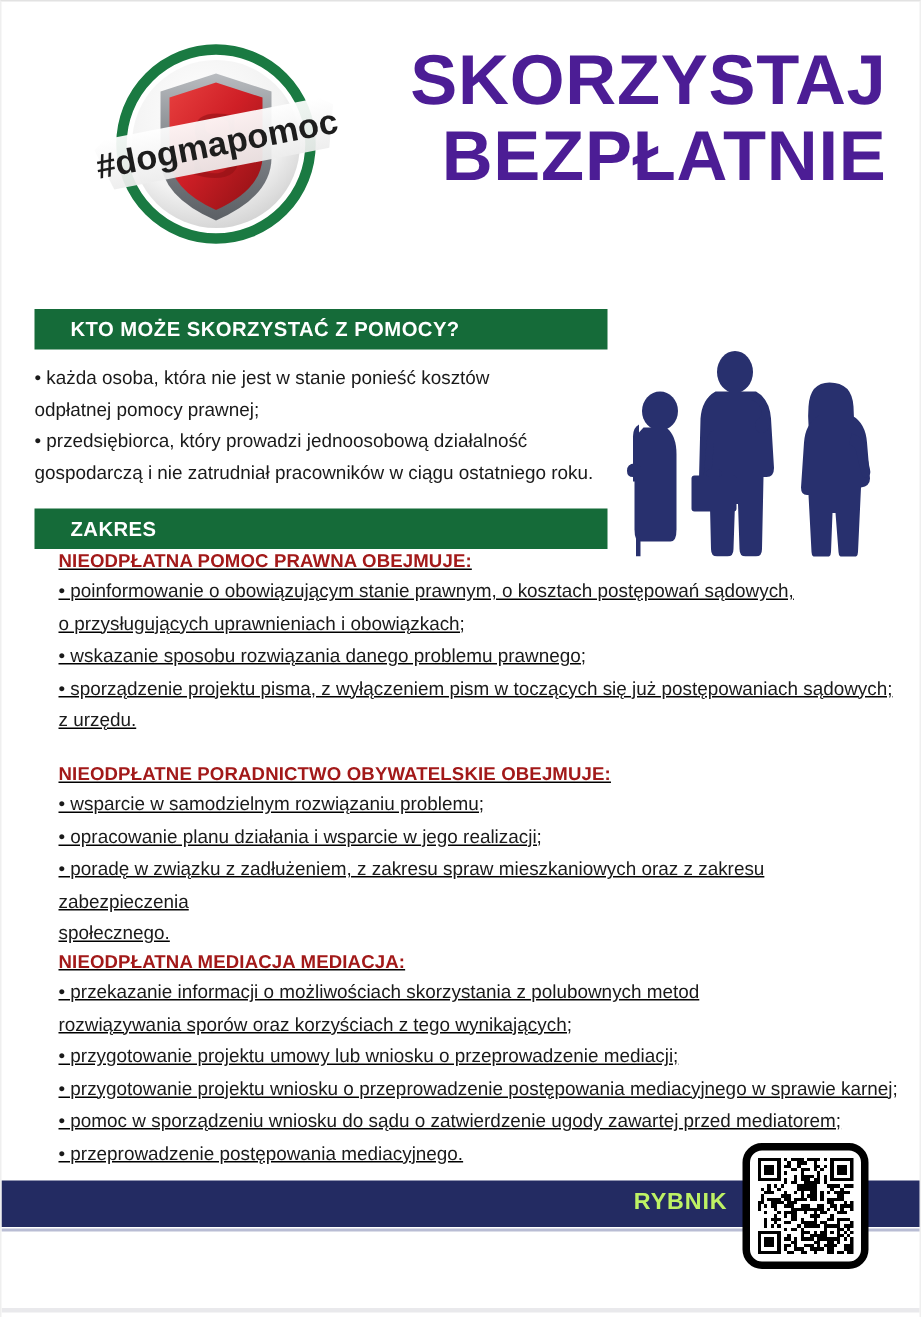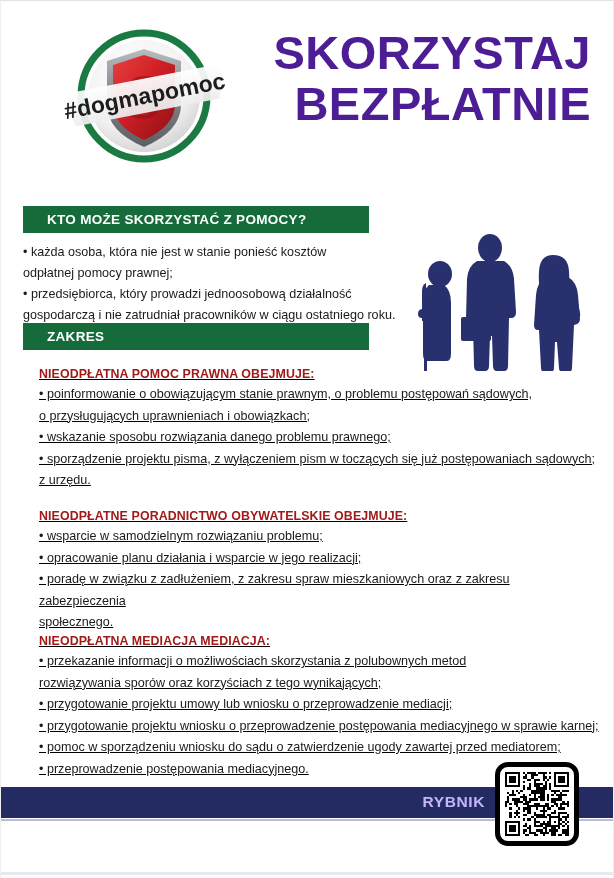--- a/index.html
+++ b/index.html
@@ -68,35 +68,35 @@
   .sect-sym {
     color: #272f6b;
     font-weight: bold;
     margin-right: 3px;
   }
 
   
   .green-bar {
     position: absolute;
     left: 22px;
-    width: 346px;
+    width: 382px;
     height: 27px;
     background: #156b39;
     display: flex;
     align-items: center;
   }
   .green-bar span {
     color: #ffffff;
     font-size: 13.5px;
     font-weight: bold;
     letter-spacing: 0.3px;
     padding-left: 24px;
   }
   #bar-who  { top: 205px; }
-  #bar-scope{ top: 322px; text-align: center; }
+  #bar-scope{ top: 338px; text-align: center; }
 
   
   .who-text {
     position: absolute;
     left: 22px;
     top: 241px;
     width: 380px;
   }
   .who-text p {
     margin: 0;
@@ -143,21 +143,21 @@
     left: 0;
     top: 786px;
     width: 614px;
     height: 31px;
     background: #232b62;
   }
   .footer-bar .city {
     position: absolute;
     right: 130px;
     top: 6px;
-    color: #c4b5fd;
+    color: #bef264;
     font-size: 15.5px;
     font-weight: bold;
     letter-spacing: 0.6px;
   }
   .footer-rule {
     position: absolute;
     left: 0;
     top: 818px;
     width: 614px;
     height: 2px;
@@ -275,21 +275,21 @@
       </g>
     </svg>
   </div>
 
   <div class="green-bar" id="bar-scope">
     <span>ZAKRES</span>
   </div>
 
   <div class="section" id="sec-legal">
     <p class="sec-head">NIEODPŁATNA POMOC PRAWNA OBEJMUJE:</p>
-    <p class="item">• poinformowanie o obowiązującym stanie prawnym, o problemu postępowań sądowych,</p>
+    <p class="item">• poinformowanie o obowiązującym stanie prawnym, o kosztach postępowań sądowych,</p>
     <p class="item">o przysługujących uprawnieniach i obowiązkach;</p>
     <p class="item">• wskazanie sposobu rozwiązania danego problemu prawnego;</p>
     <p class="item">• sporządzenie projektu pisma, z wyłączeniem pism w toczących się już postępowaniach sądowych;</p>
     <p class="item">z urzędu.</p>
   </div>
 
   <div class="section" id="sec-civic">
     <p class="sec-head">NIEODPŁATNE PORADNICTWO OBYWATELSKIE OBEJMUJE:</p>
     <p class="item">• wsparcie w samodzielnym rozwiązaniu problemu;</p>
     <p class="item">• opracowanie planu działania i wsparcie w jego realizacji;</p>

